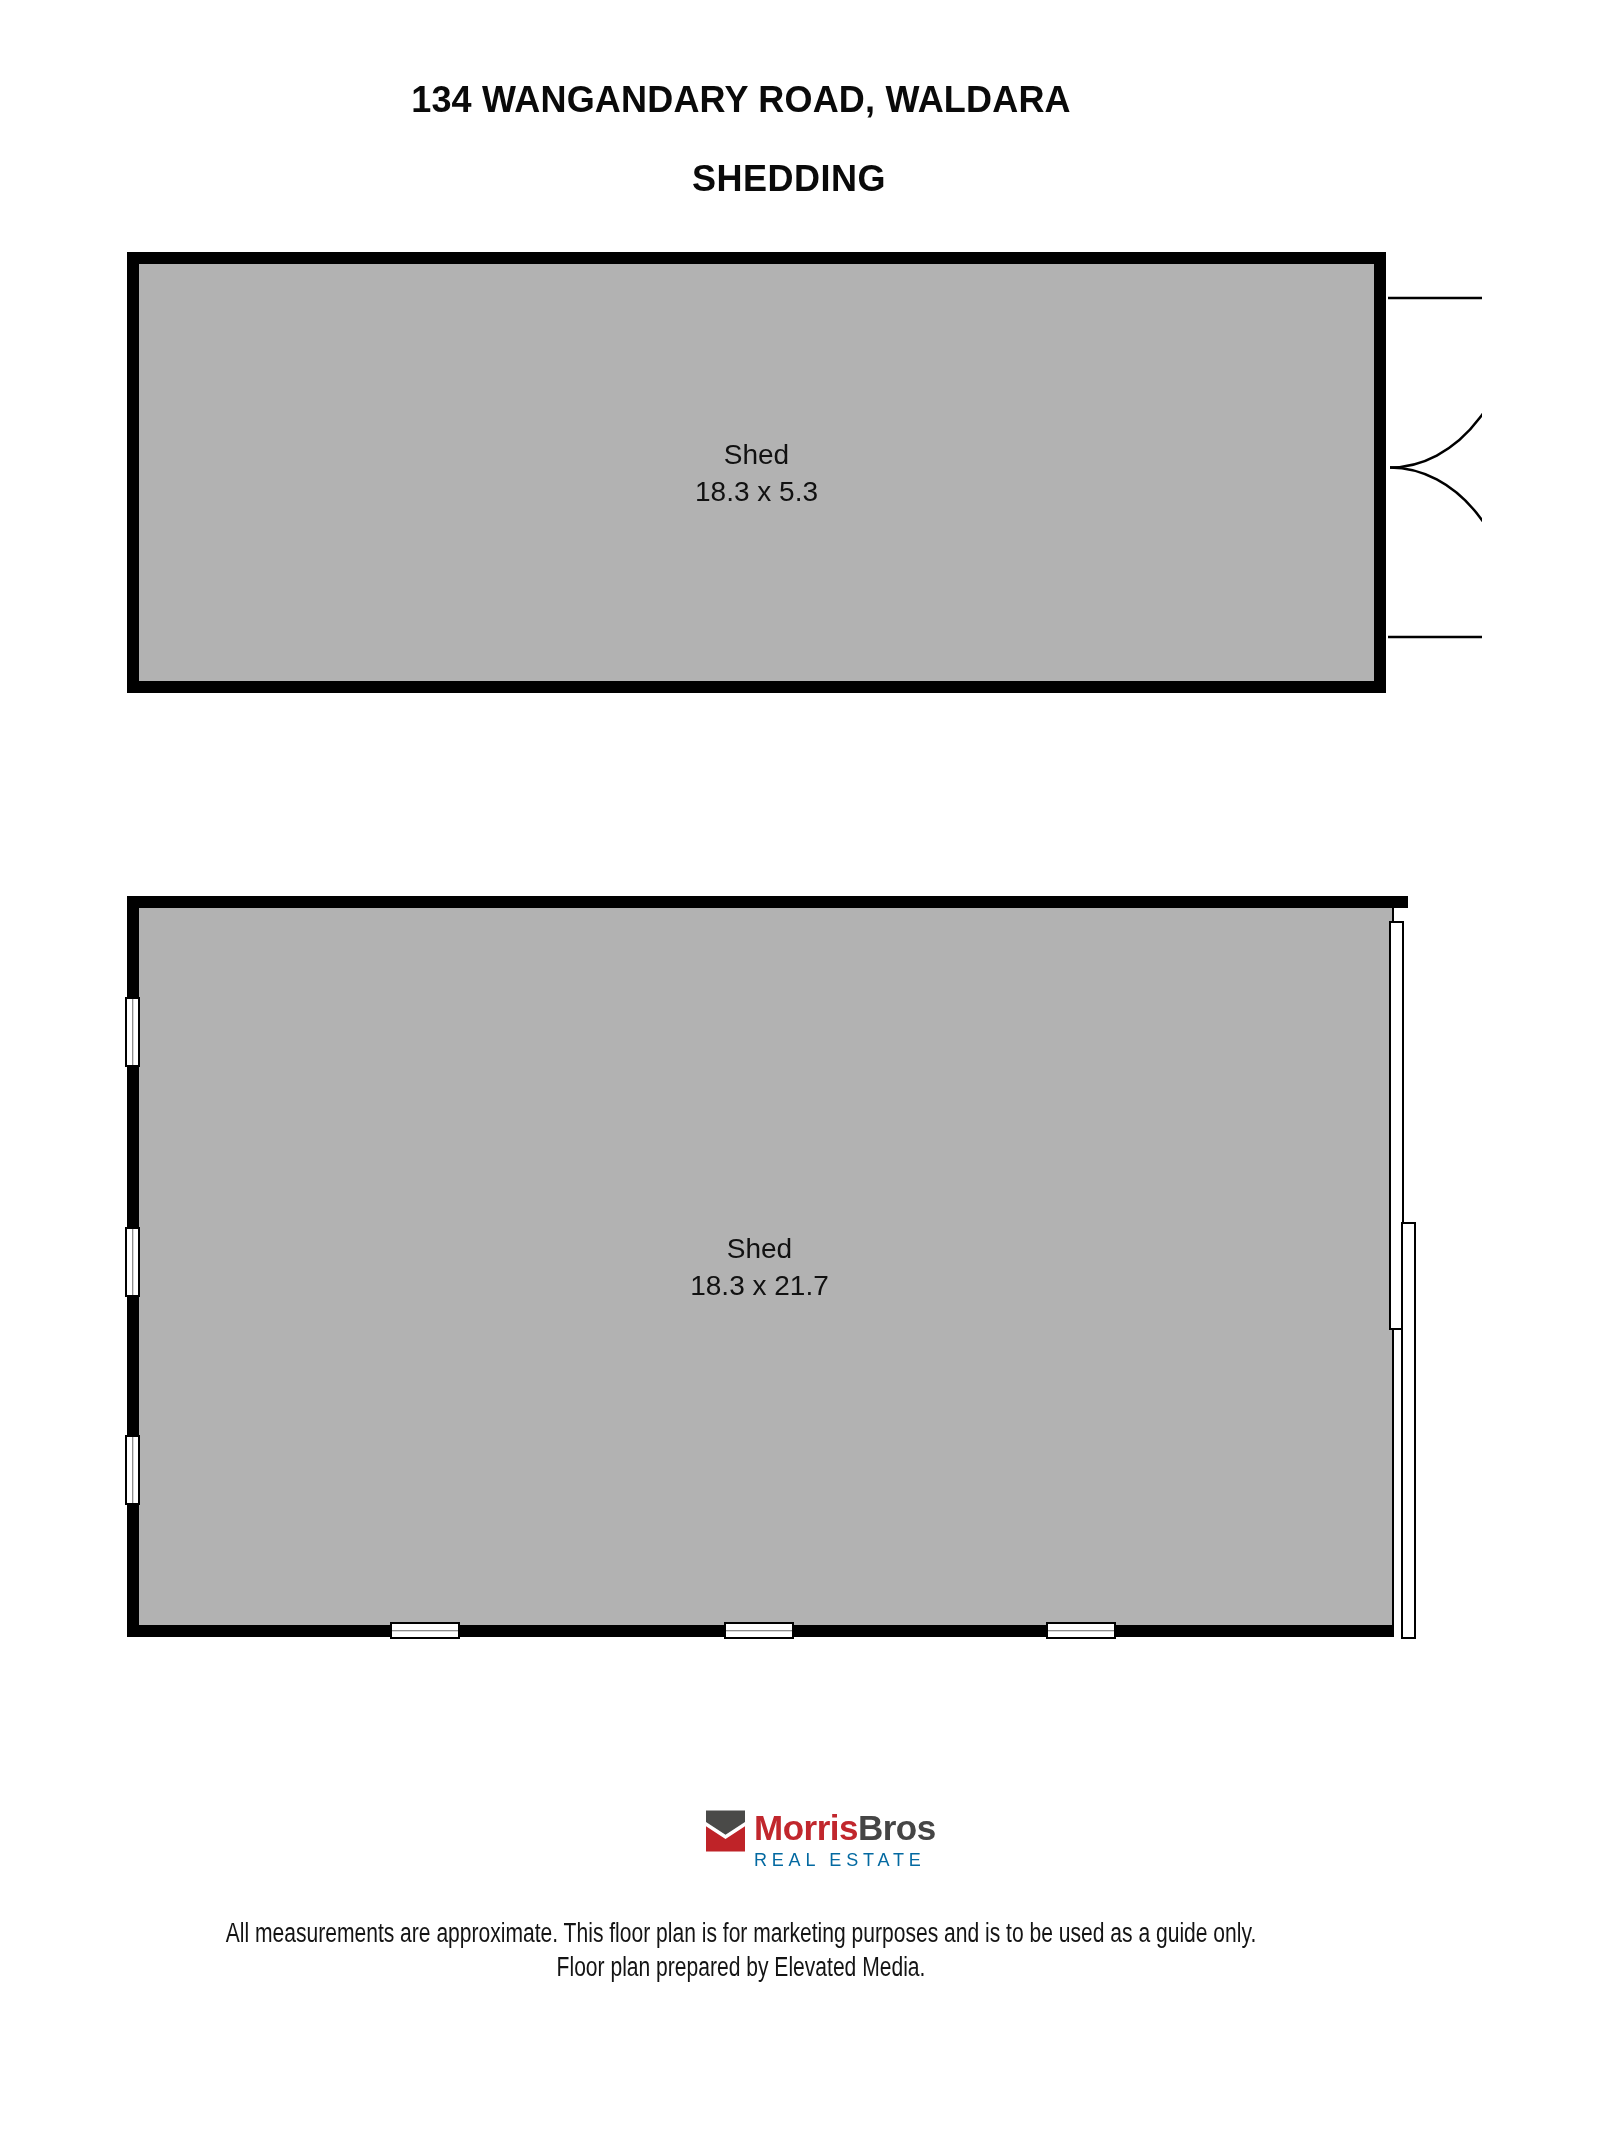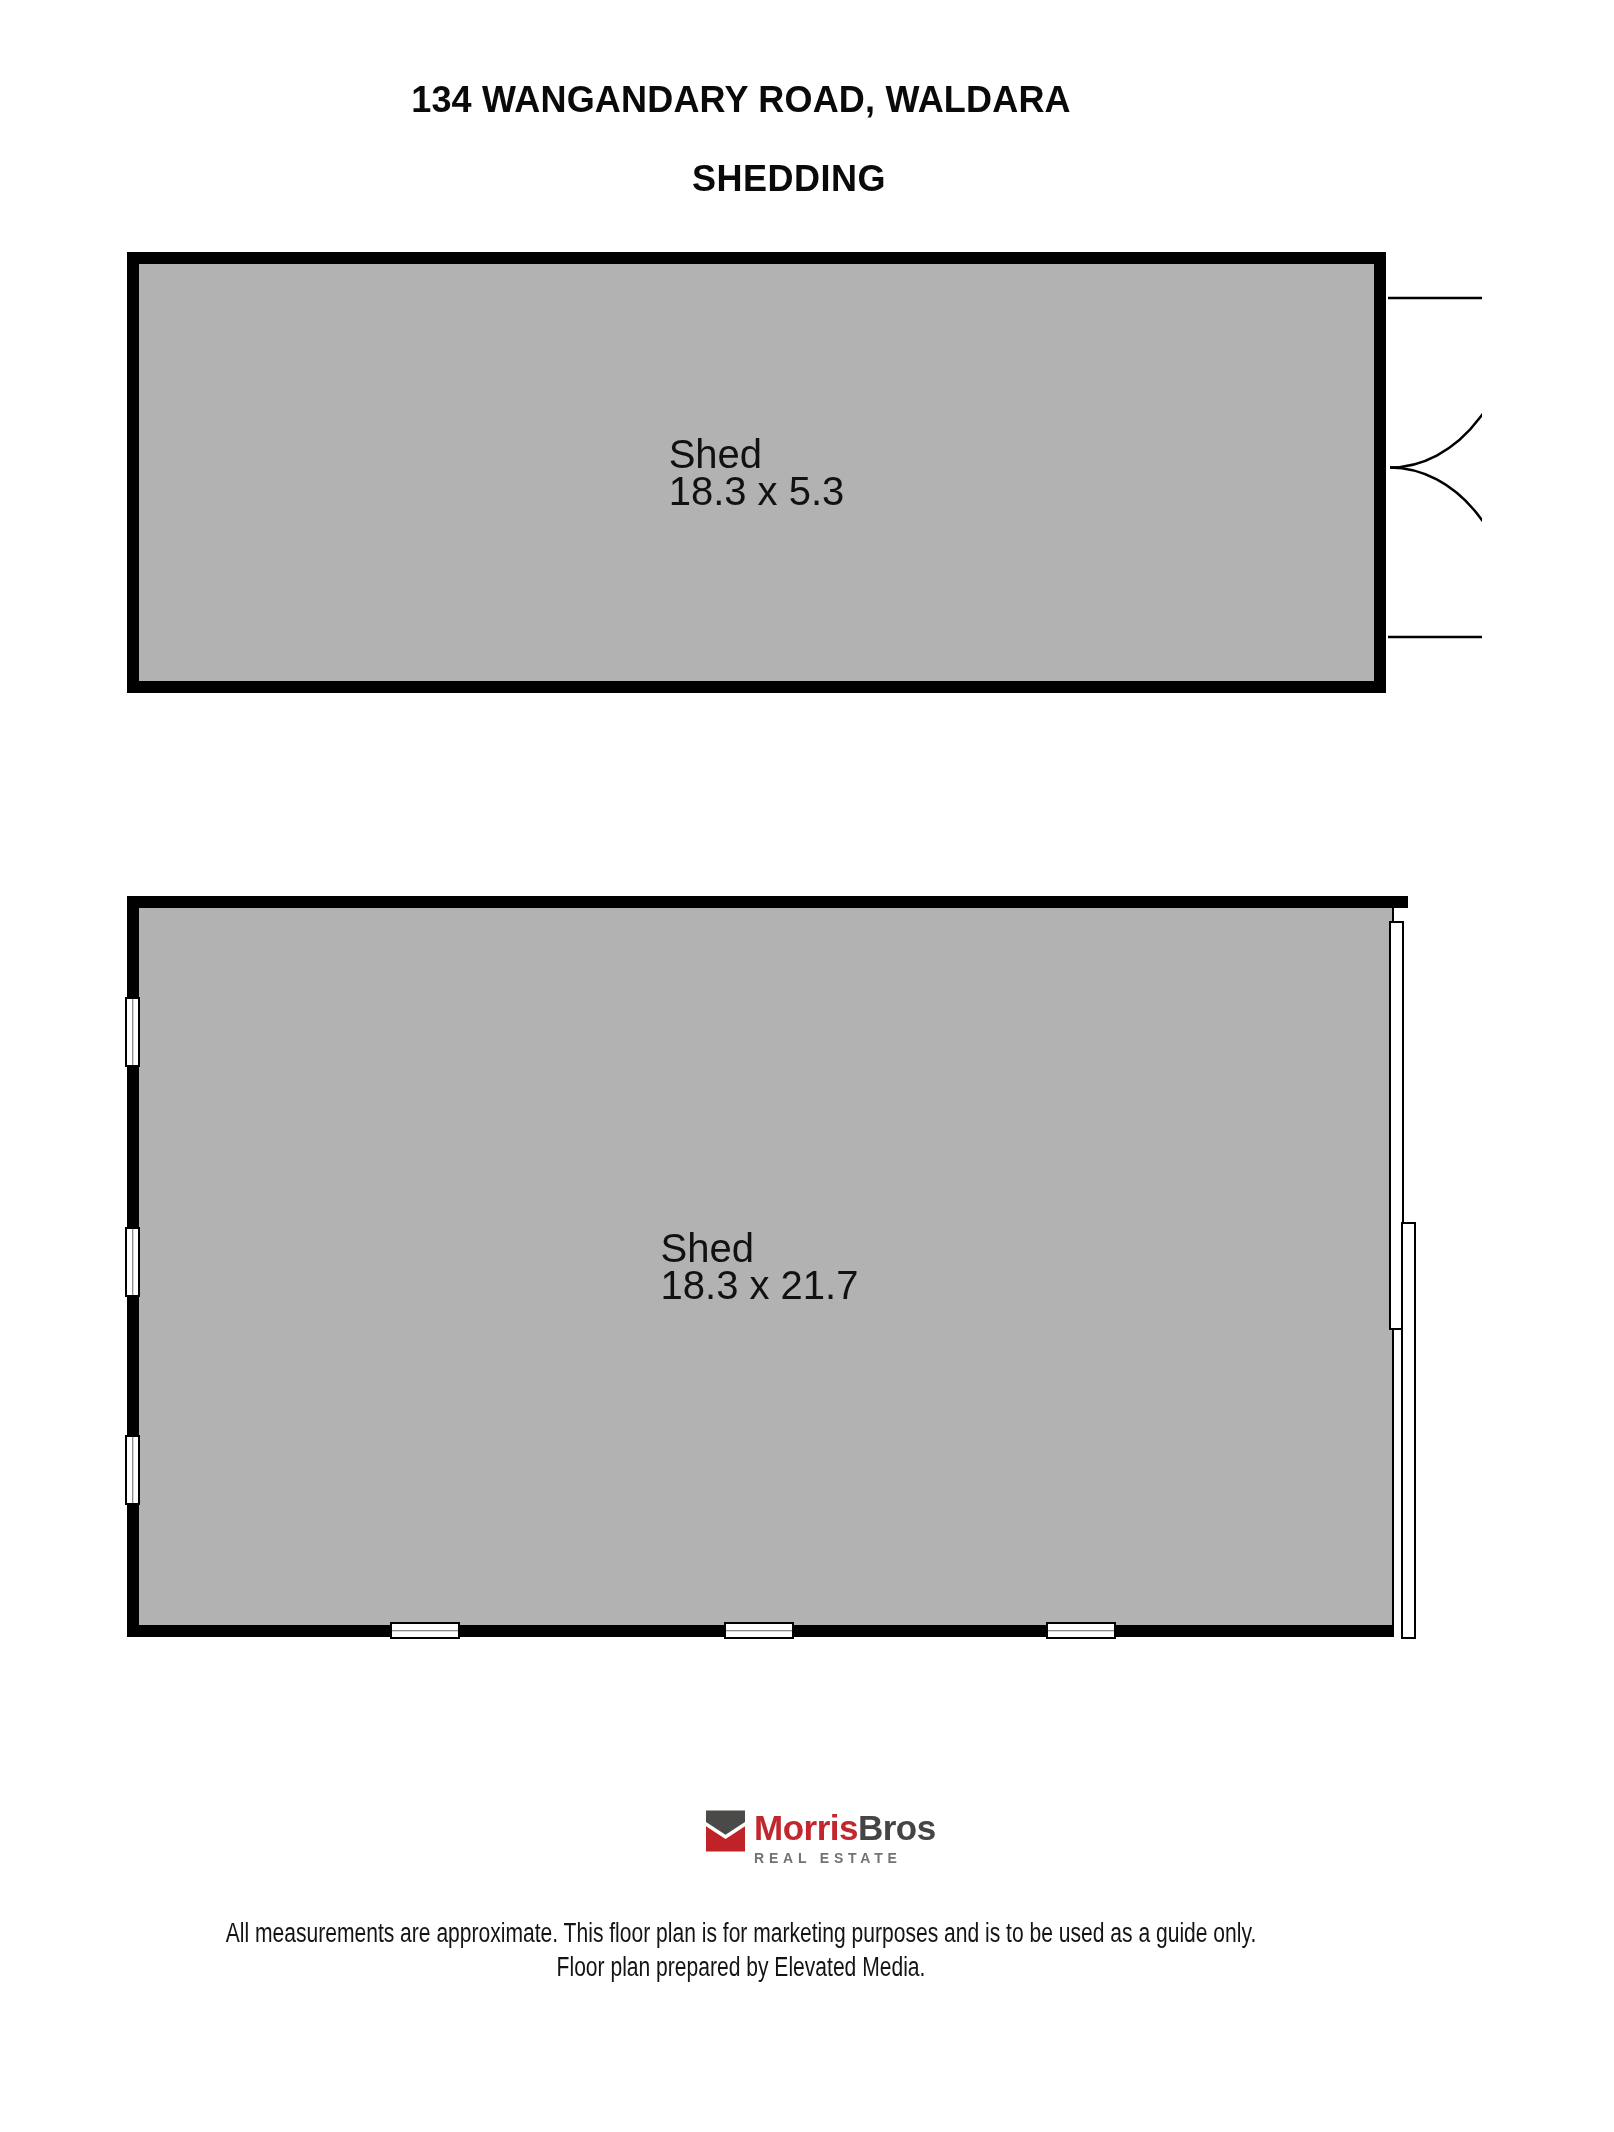--- a/index.html
+++ b/index.html
@@ -21,21 +21,21 @@
     text-align:center;font-size:36px;font-weight:bold;line-height:1;
     letter-spacing:0.5px;color:#0a0a0a;padding-left:48px;
   }
   
   .shed-top{
     position:absolute;left:127px;top:252px;width:1259px;height:441px;
     box-sizing:border-box;border:12px solid #000;background:#b2b2b2;
     display:flex;align-items:center;justify-content:center;
   }
   .shed-label{
-    text-align:left;font-size:40px;line-height:37px;color:#111;
+    text-align:center;font-size:28px;line-height:37px;color:#111;
   }
   .door-svg{position:absolute;left:1380px;top:290px;}
   
   .shed-bottom-floor{
     position:absolute;left:127px;top:896px;width:1267px;height:741px;
     box-sizing:border-box;background:#b2b2b2;
     border-right:2px solid #000;
     display:flex;align-items:center;justify-content:center;
   }
   .wall{position:absolute;background:#000;}
@@ -61,22 +61,22 @@
   .slide-panel-1{left:1389px;top:921px;width:15px;height:409px;}
   .slide-panel-2{left:1401px;top:1222px;width:15px;height:417px;}
   
   .logo{position:absolute;left:688px;top:1810px;display:flex;align-items:flex-start;padding-left:18px;}
   .logo-mark{width:39px;height:42px;margin-right:9px;}
   .logo-text-wrap{position:relative;top:0;}
   .logo-word{font-size:35px;font-weight:bold;line-height:1;letter-spacing:-0.5px;white-space:nowrap;}
   .logo-word .brand-red{color:#c1272d;}
   .logo-word .brand-dark{color:#454545;}
   .logo-tagline{
-    margin-top:5px;font-size:14px;letter-spacing:4.8px;color:#737373;
-    font-weight:700;white-space:nowrap;
+    margin-top:5px;font-size:18px;letter-spacing:4.8px;color:#0369a1;
+    font-weight:400;white-space:nowrap;
   }
   
   .footer{
     position:absolute;left:0;top:1916px;width:100%;
     text-align:center;font-size:27px;line-height:34px;color:#141414;
     transform:scaleX(0.78);transform-origin:50% 0;
   }
 </style>
 </head>
 <body>

